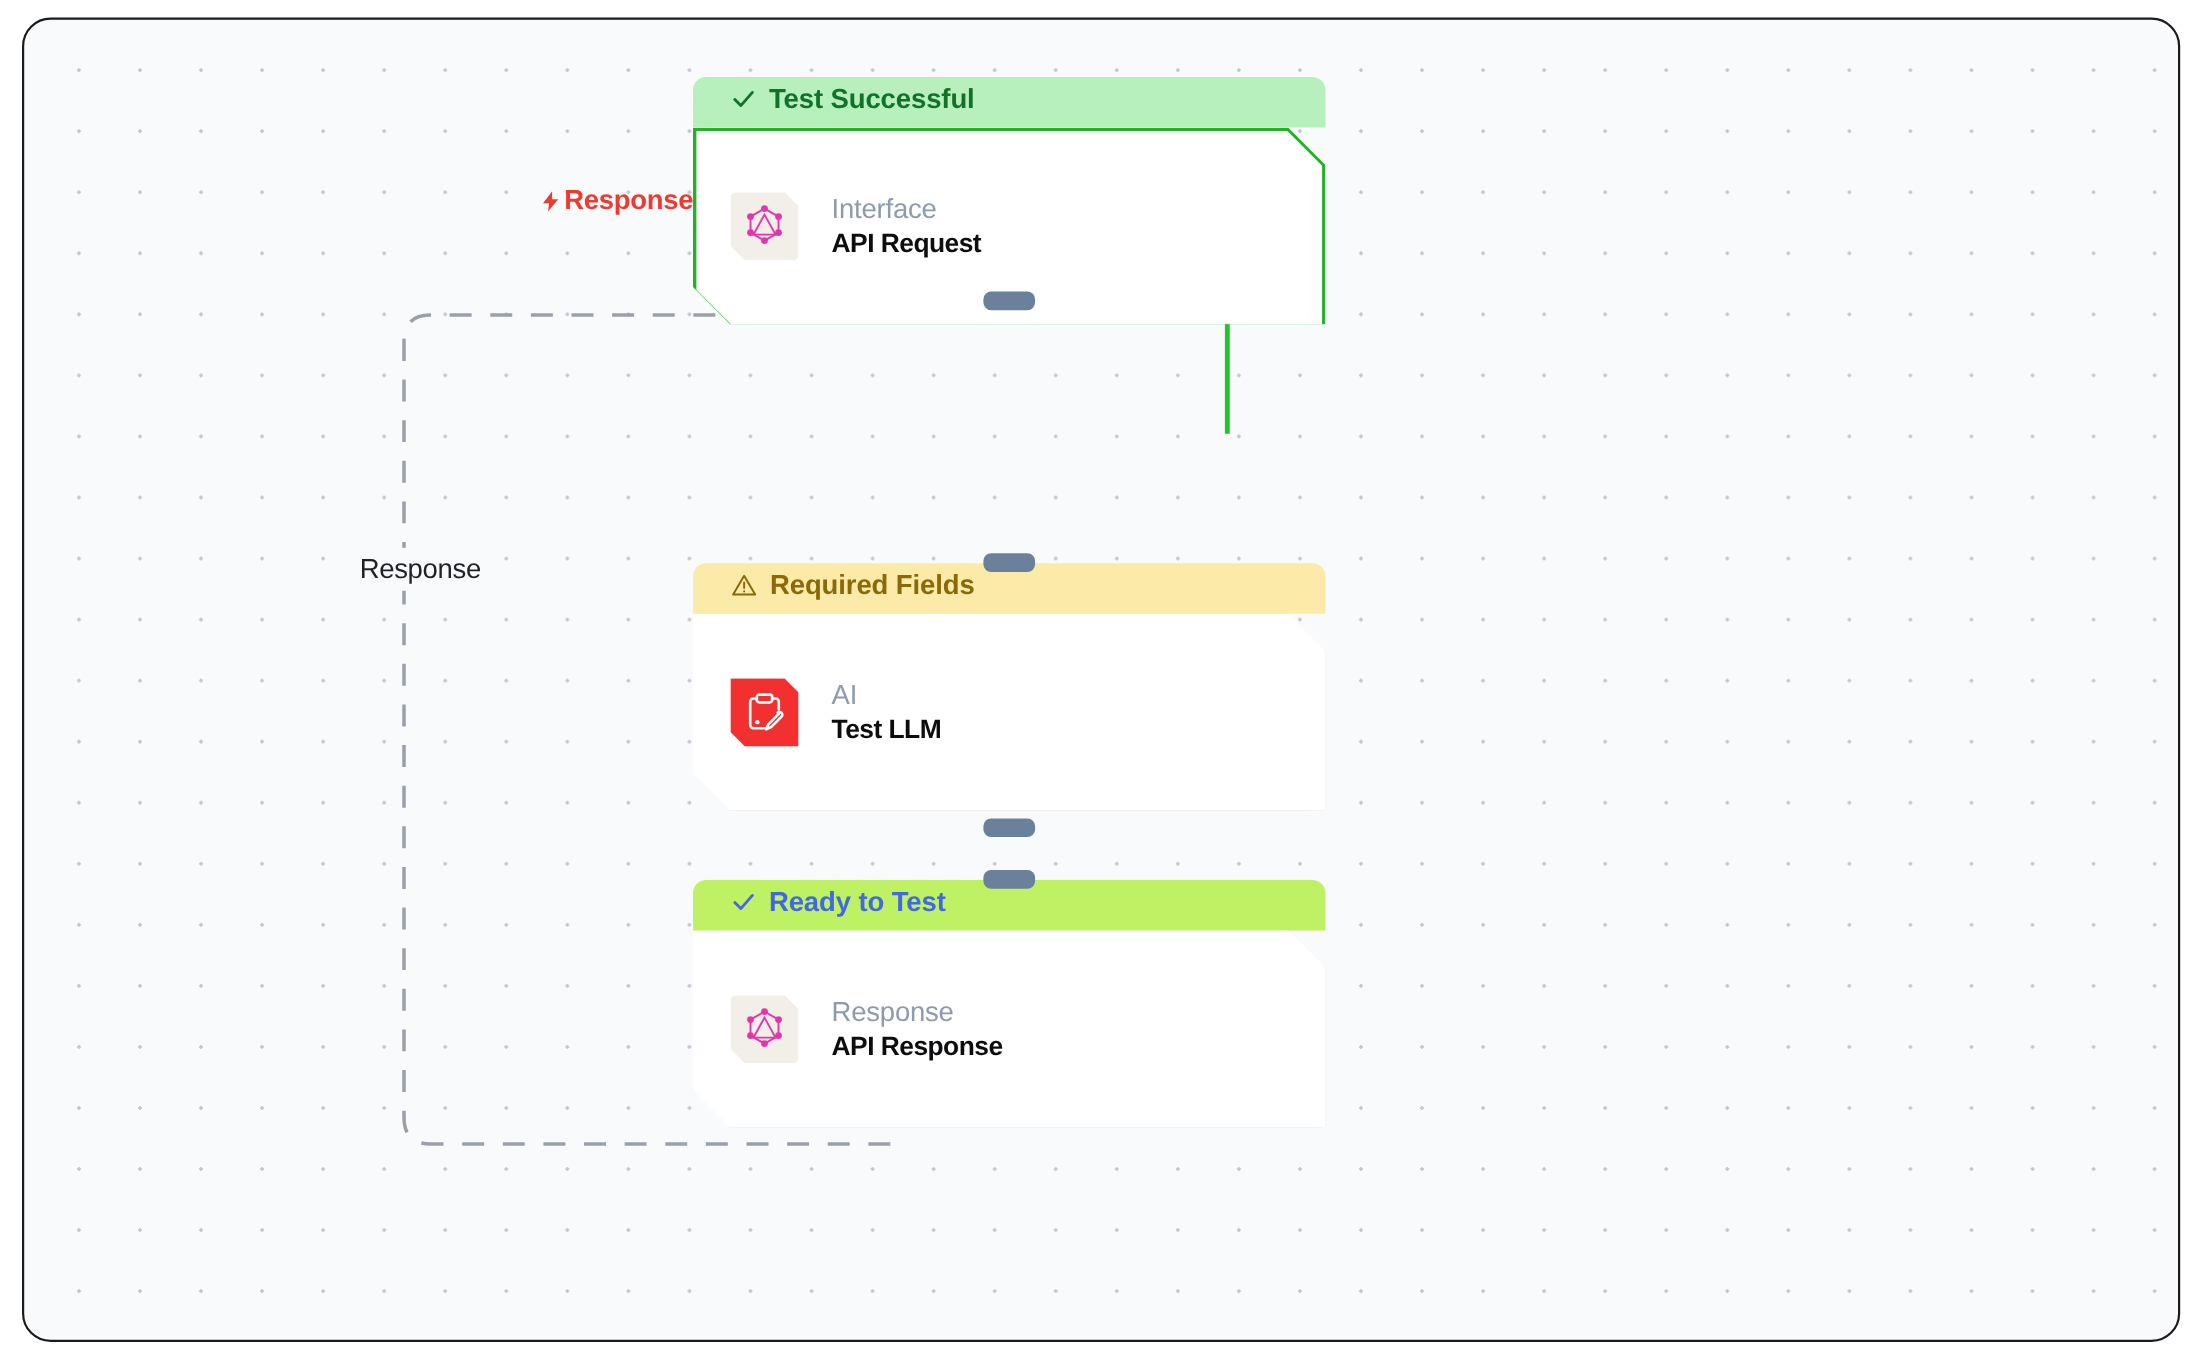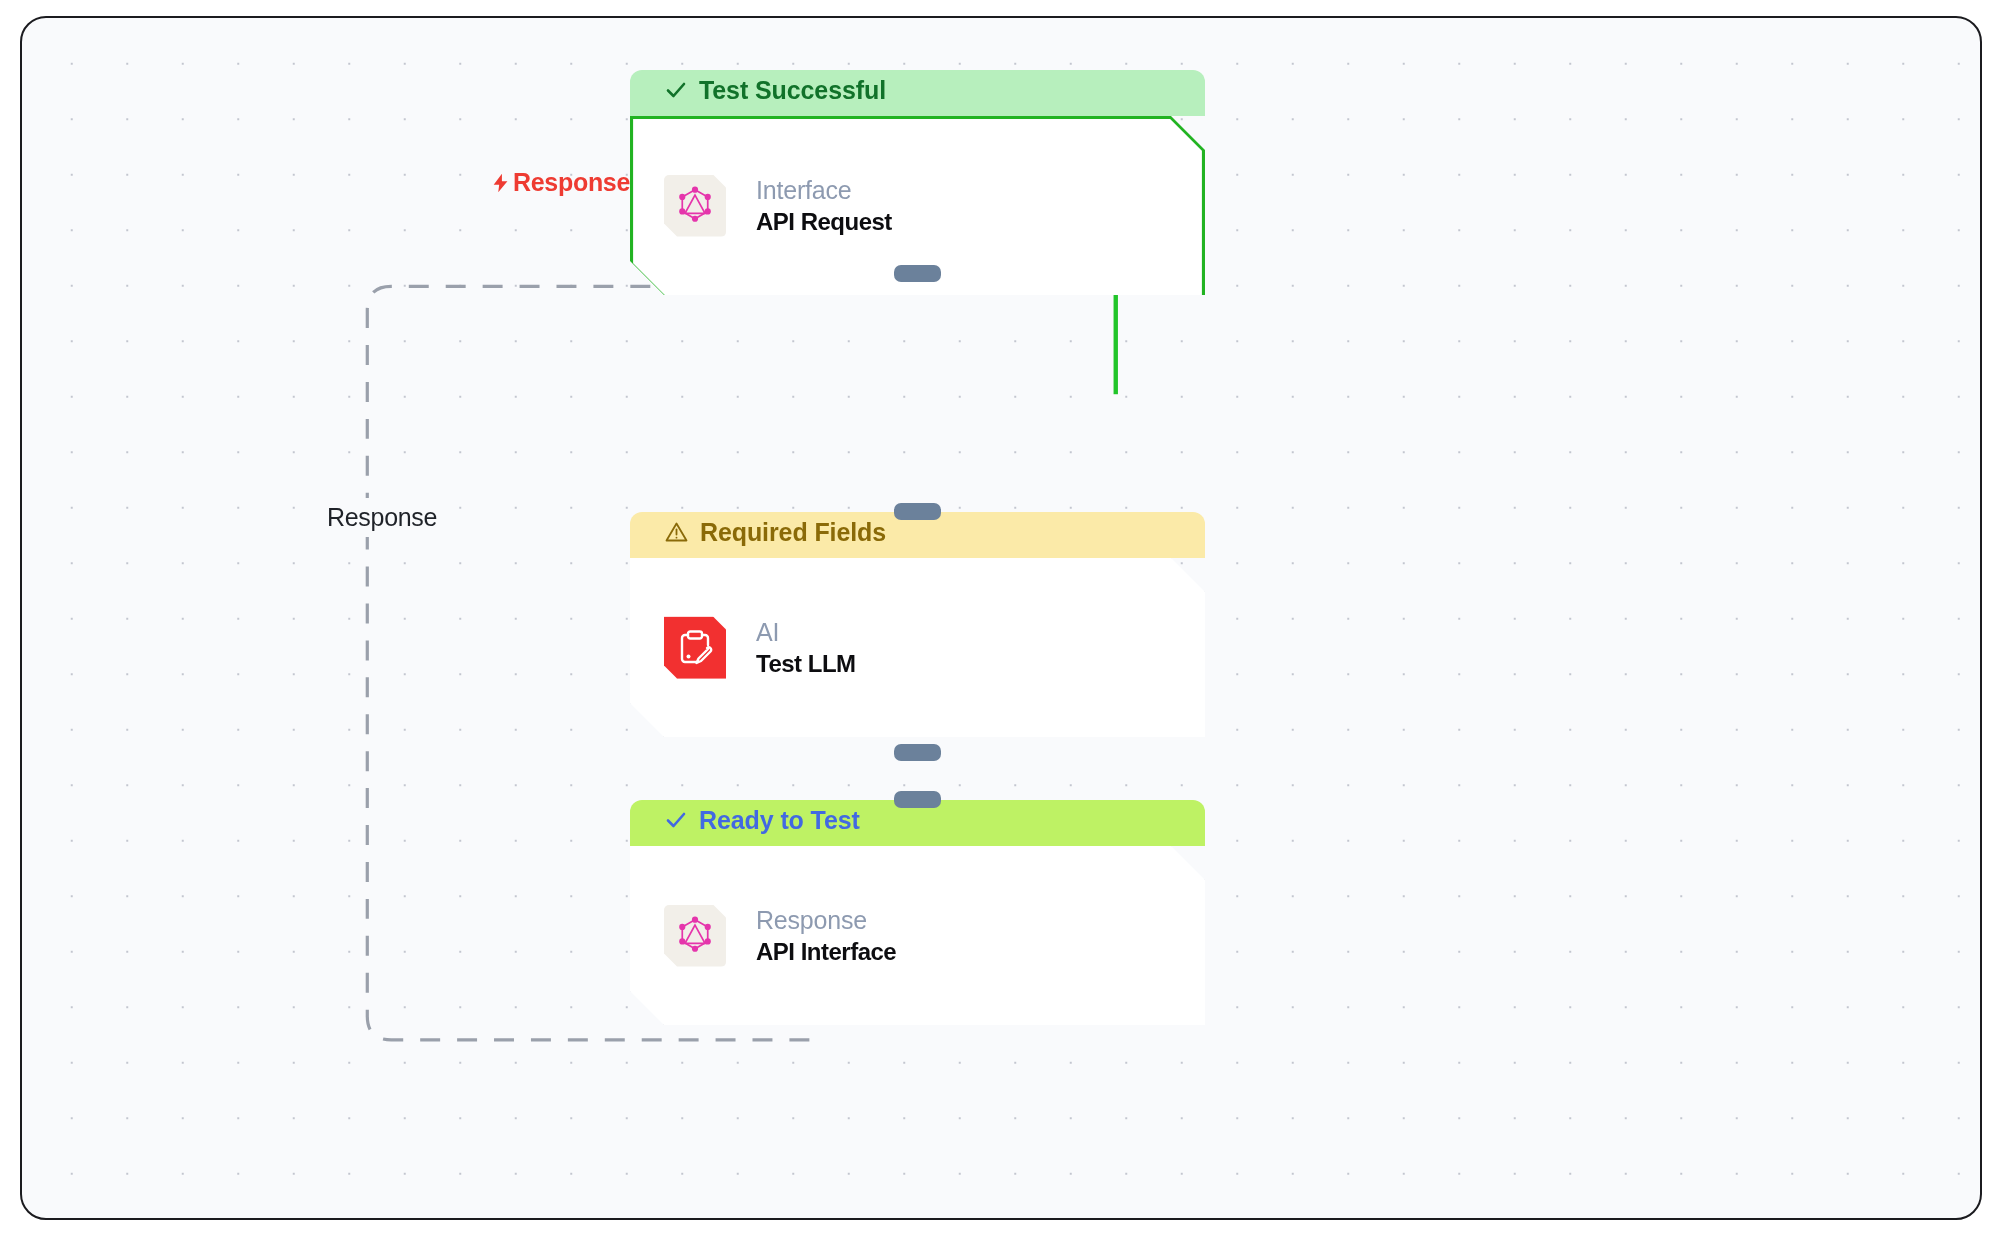--- a/index.html
+++ b/index.html
@@ -275,20 +275,20 @@
             <circle cx="34" cy="28" r="3.4"></circle>
               <circle cx="20" cy="36" r="3.4"></circle>
             <circle cx="6" cy="28" r="3.4"></circle>
               <circle cx="6" cy="12" r="3.4"></circle>
           </g>
         </svg>
       </div>
 
       <div class="node-text">
         <span class="node-category">Response</span>
-        <span class="node-title">API Interface</span>
+        <span class="node-title">API Response</span>
       </div>
     </div>
 
     <div class="handle" style="left:264px; top:-9px;"></div>
   </div>
 
 </div>
 
 </body></html>

